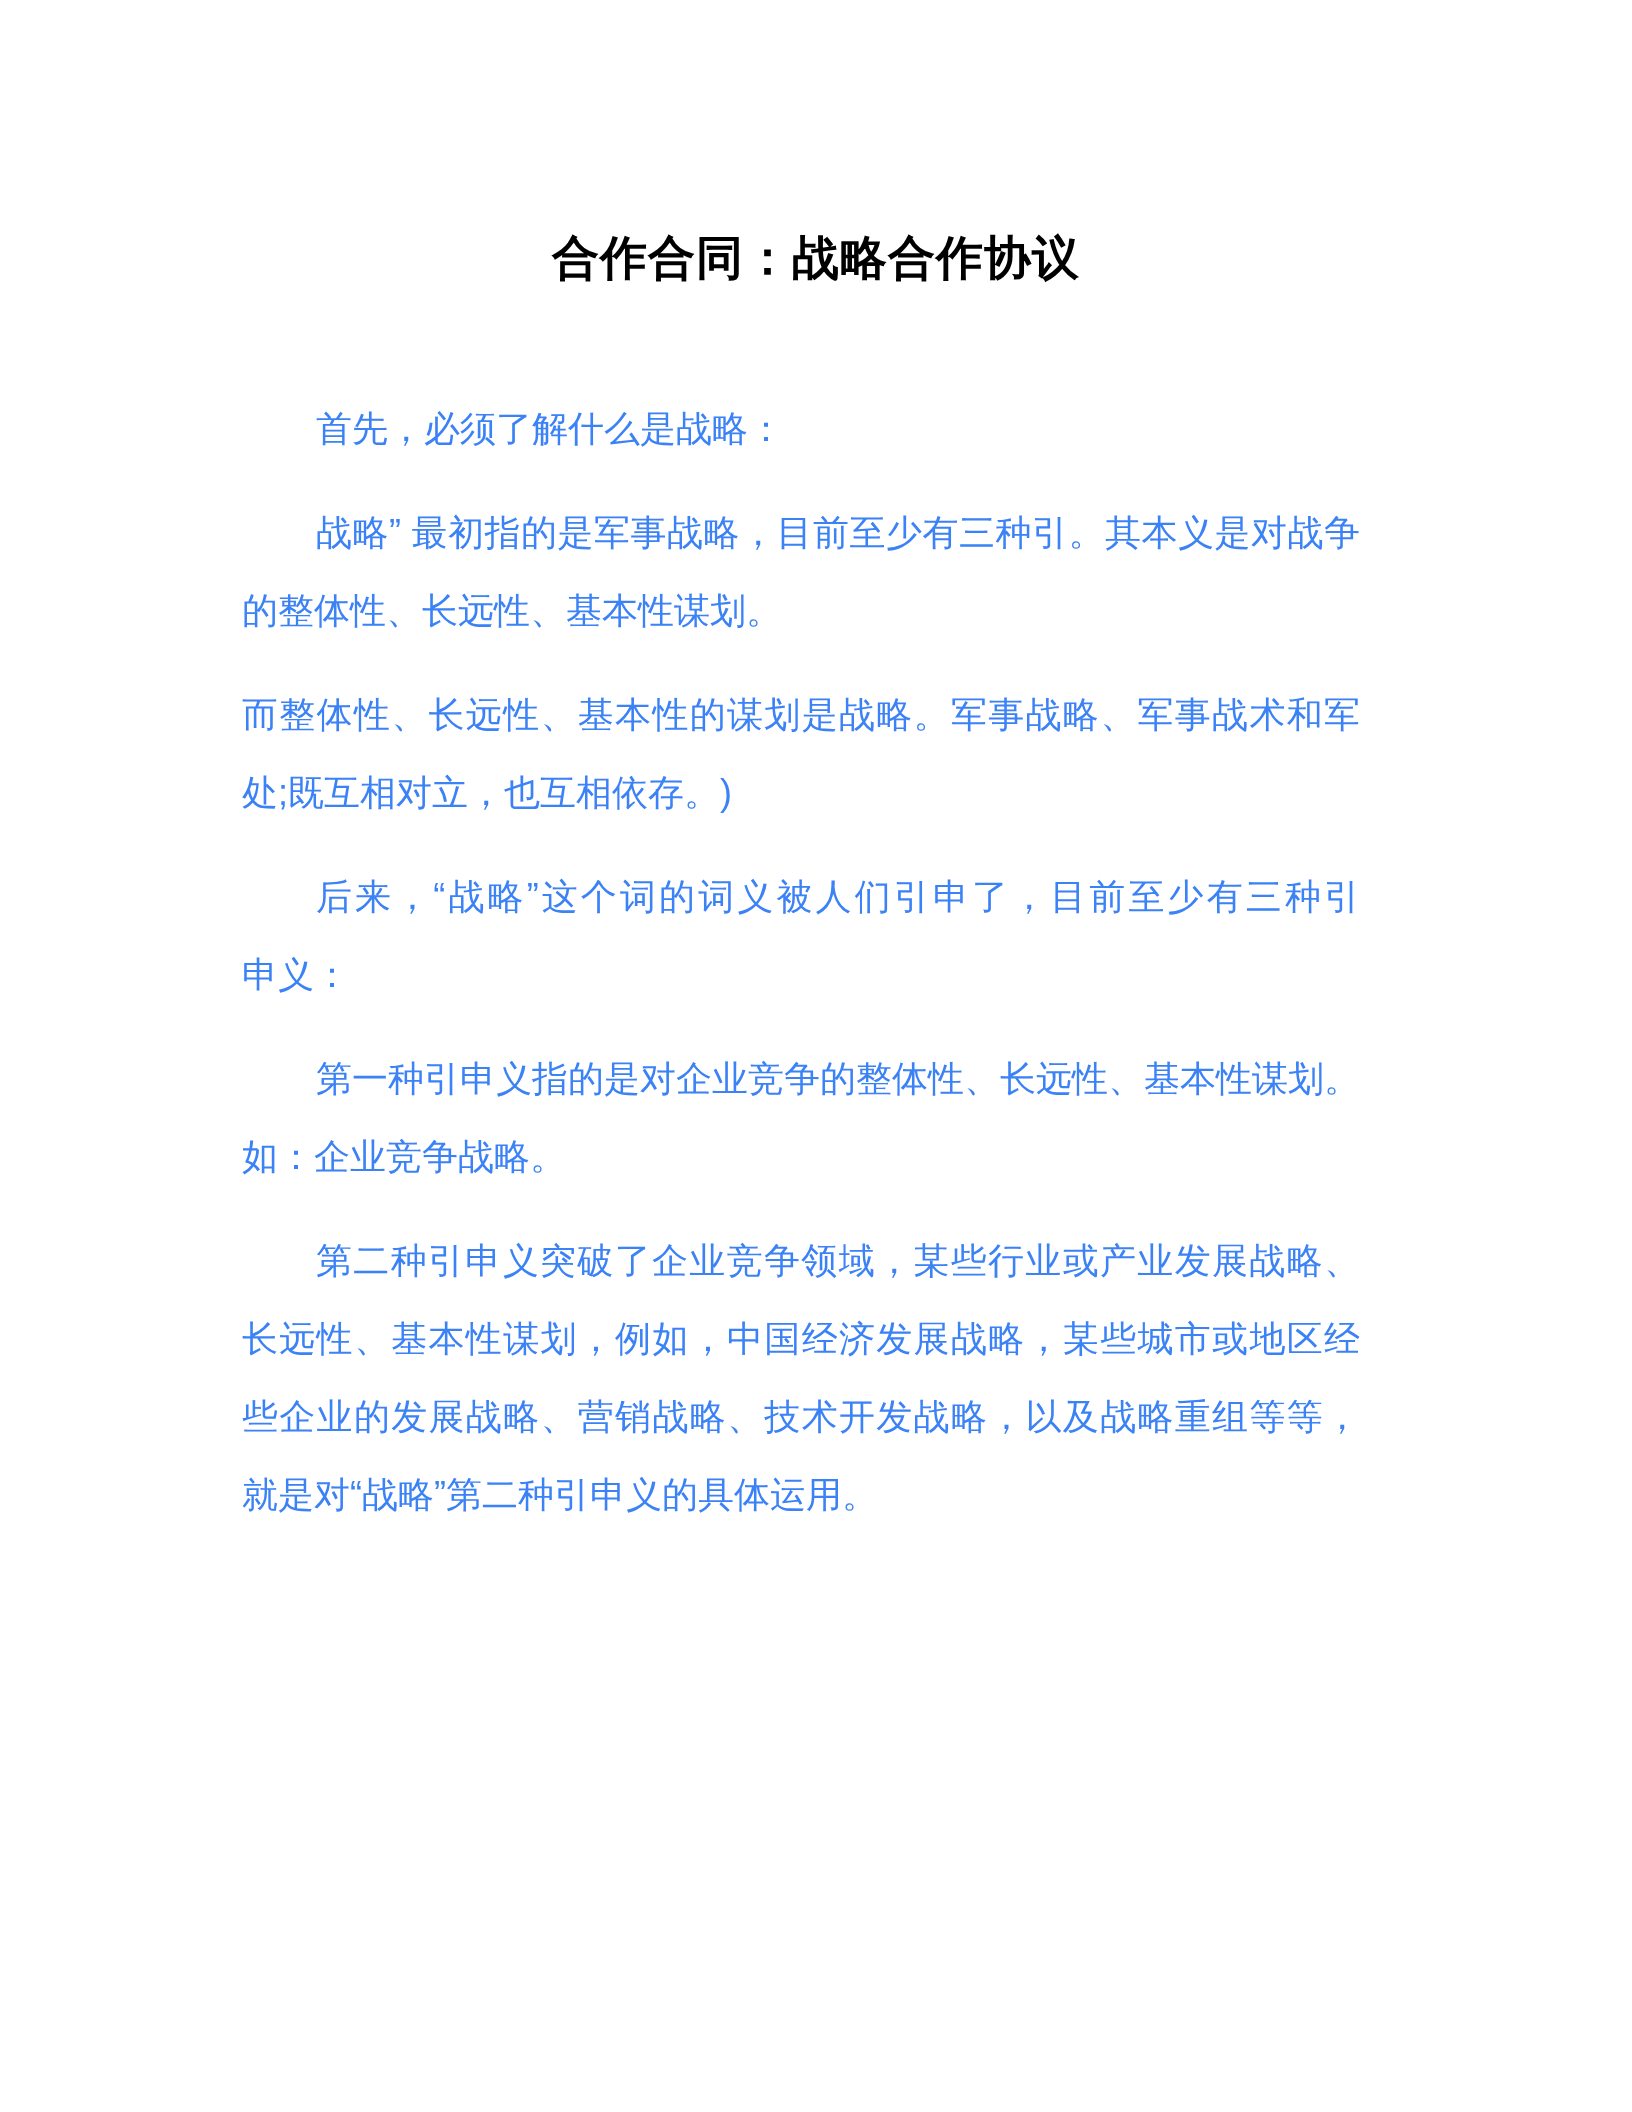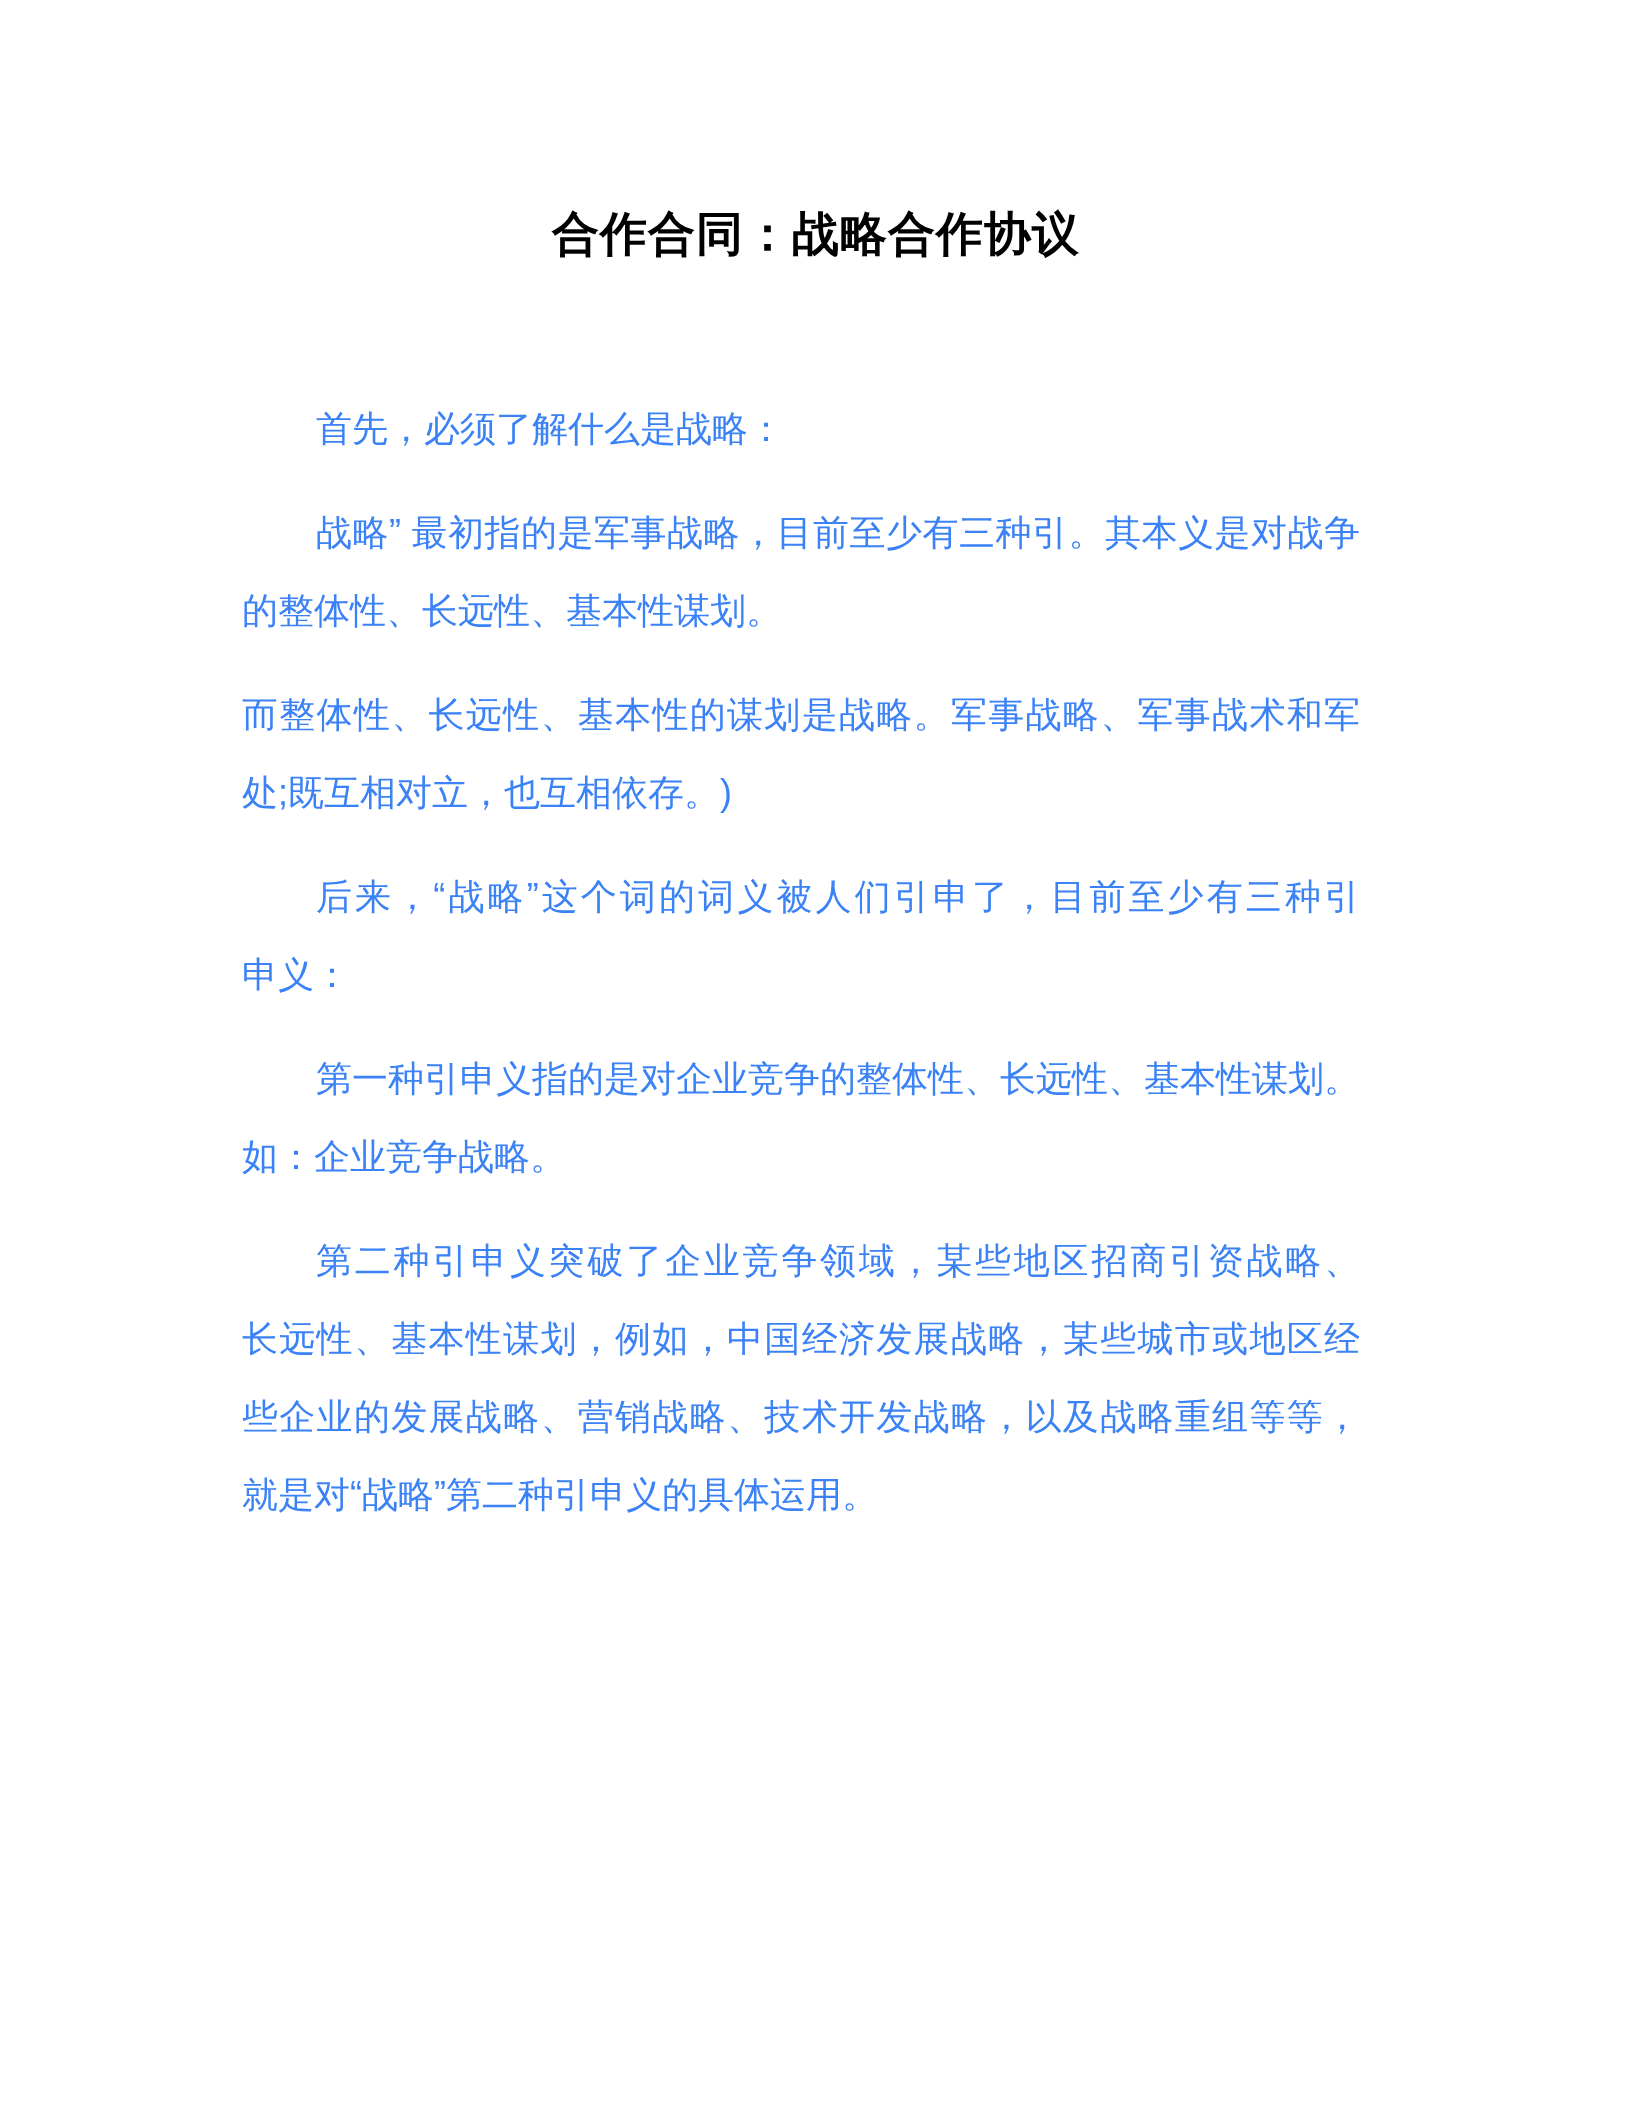--- a/index.html
+++ b/index.html
@@ -11,21 +11,21 @@
     position: relative;
     width: 1632px;
     height: 2112px;
     background: #ffffff;
     overflow: hidden;
     font-family: "Liberation Sans", sans-serif;
     color: #000000;
   }
   .doc-title {
     position: absolute;
-    top: 200px;
+    top: 224px;
     left: 0;
     width: 1632px;
     text-align: center;
     font-size: 47px;
     line-height: 68px;
     font-weight: 700;
     letter-spacing: 1px;
     color: #000000;
   }
   .doc-body {
@@ -70,19 +70,19 @@
       </div>
       <div class="para">
         <div class="line indent fill">后来，“战略”这个词的词义被人们引申了，目前至少有三种引</div>
         <div class="line">申义：</div>
       </div>
       <div class="para">
         <div class="line indent fill">第一种引申义指的是对企业竞争的整体性、长远性、基本性谋划。</div>
         <div class="line">如：企业竞争战略。</div>
       </div>
       <div class="para">
-        <div class="line indent fill">第二种引申义突破了企业竞争领域，某些地区招商引资战略、</div>
+        <div class="line indent fill">第二种引申义突破了企业竞争领域，某些行业或产业发展战略、</div>
         <div class="line fill">长远性、基本性谋划，例如，中国经济发展战略，某些城市或地区经</div>
         <div class="line fill">些企业的发展战略、营销战略、技术开发战略，以及战略重组等等，</div>
         <div class="line">就是对“战略”第二种引申义的具体运用。</div>
       </div>
     </div>
 </div>
 
 </body></html>

